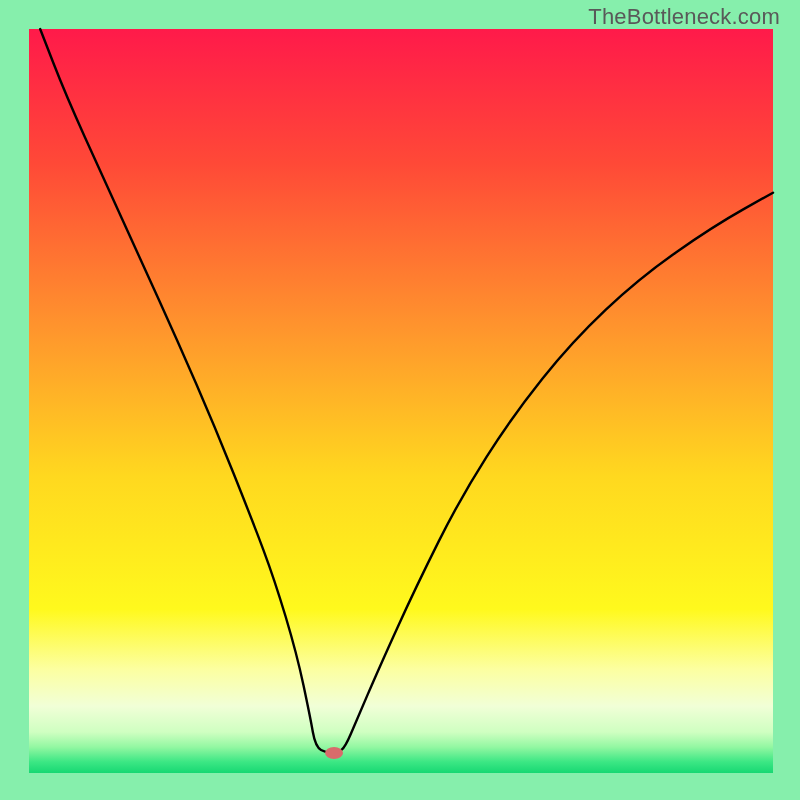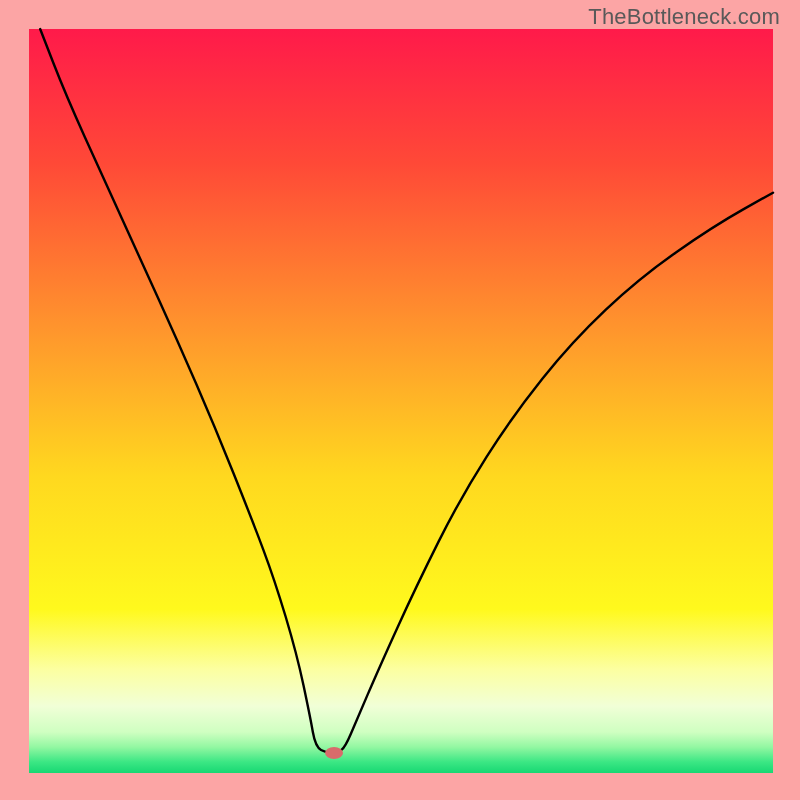--- a/index.html
+++ b/index.html
@@ -7,21 +7,21 @@
     padding: 0;
     width: 800px;
     height: 800px;
     background: #000;
     overflow: hidden;
   }
   .container {
     position: relative;
     width: 800px;
     height: 800px;
-    background: #fca5a5;
+    background: #86efac;
   }
   .watermark {
     position: absolute;
     top: 4px;
     right: 20px;
     color: #595959;
     font-family: Arial, Helvetica, sans-serif;
     font-size: 22px;
     font-weight: 500;
     letter-spacing: 0.2px;

